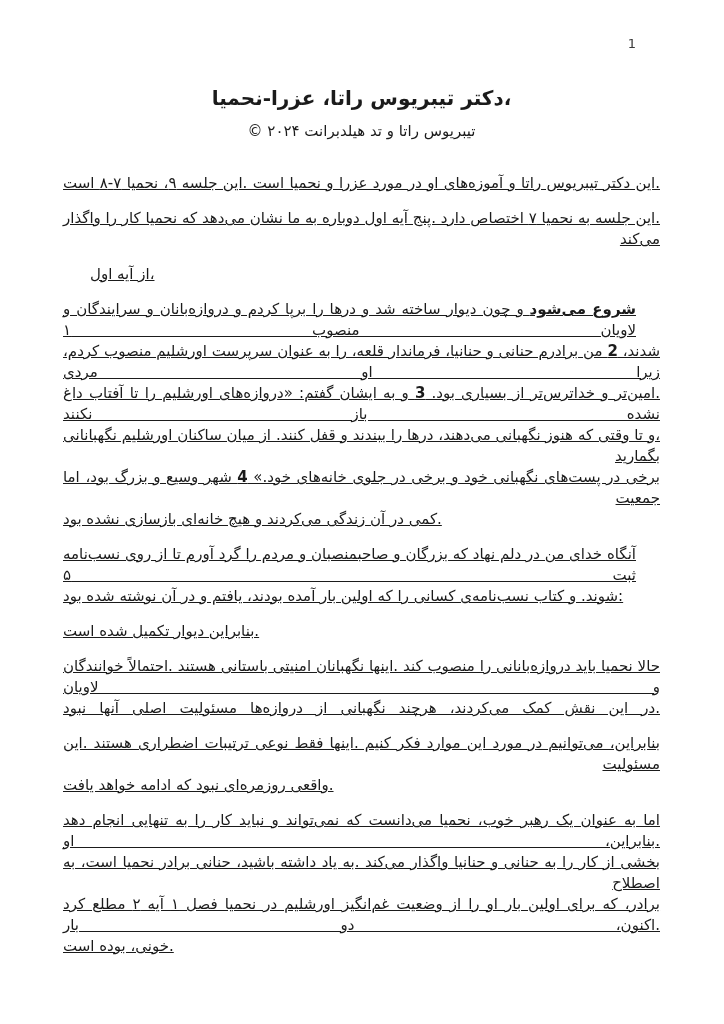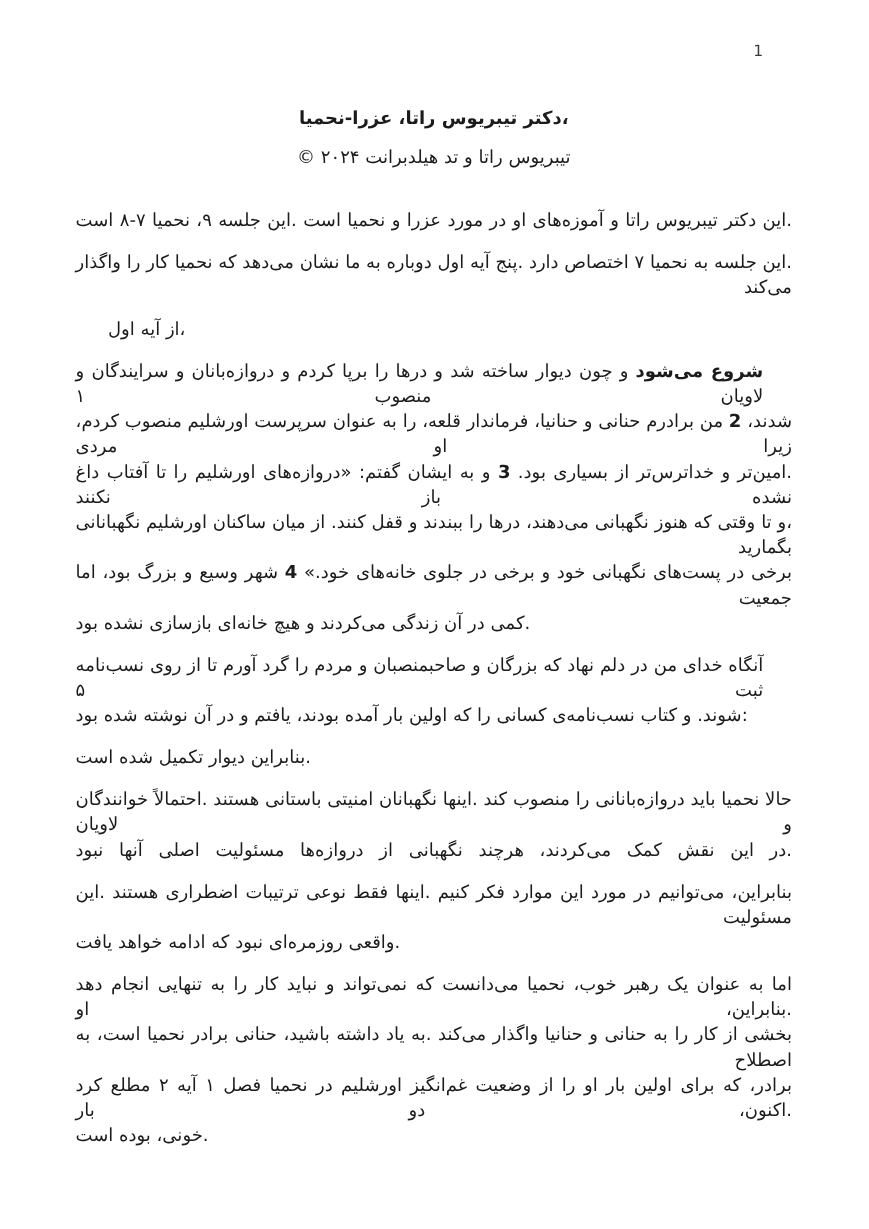--- a/index.html
+++ b/index.html
@@ -23,36 +23,36 @@
     position: absolute;
     left: 63px;
     right: 64px;
     top: 0;
     padding-top: 84px;
   }
   .title-line {
     direction: rtl;
     text-align: center;
     font-weight: bold;
-    font-size: 15px;
+    font-size: 20px;
     line-height: 28px;
   }
   .copyright {
     direction: rtl;
     text-align: center;
     font-size: 15px;
     line-height: 21px;
     margin-top: 9px;
   }
   .body {
     margin-top: 31px;
     font-size: 15px;
     line-height: 21px;
   }
-  .para { margin: 0 0 14px 0; direction: rtl; }
+  .para { margin: 0 0 14px 0; direction: rtl; text-decoration: underline; }
   .line { direction: rtl; }
   .line.full {
     text-align: justify;
     text-align-last: justify;
   }
   .line.left {
     text-align: right;
     text-align-last: left;
   }
   .line.ind-r { padding-right: 24px; }

